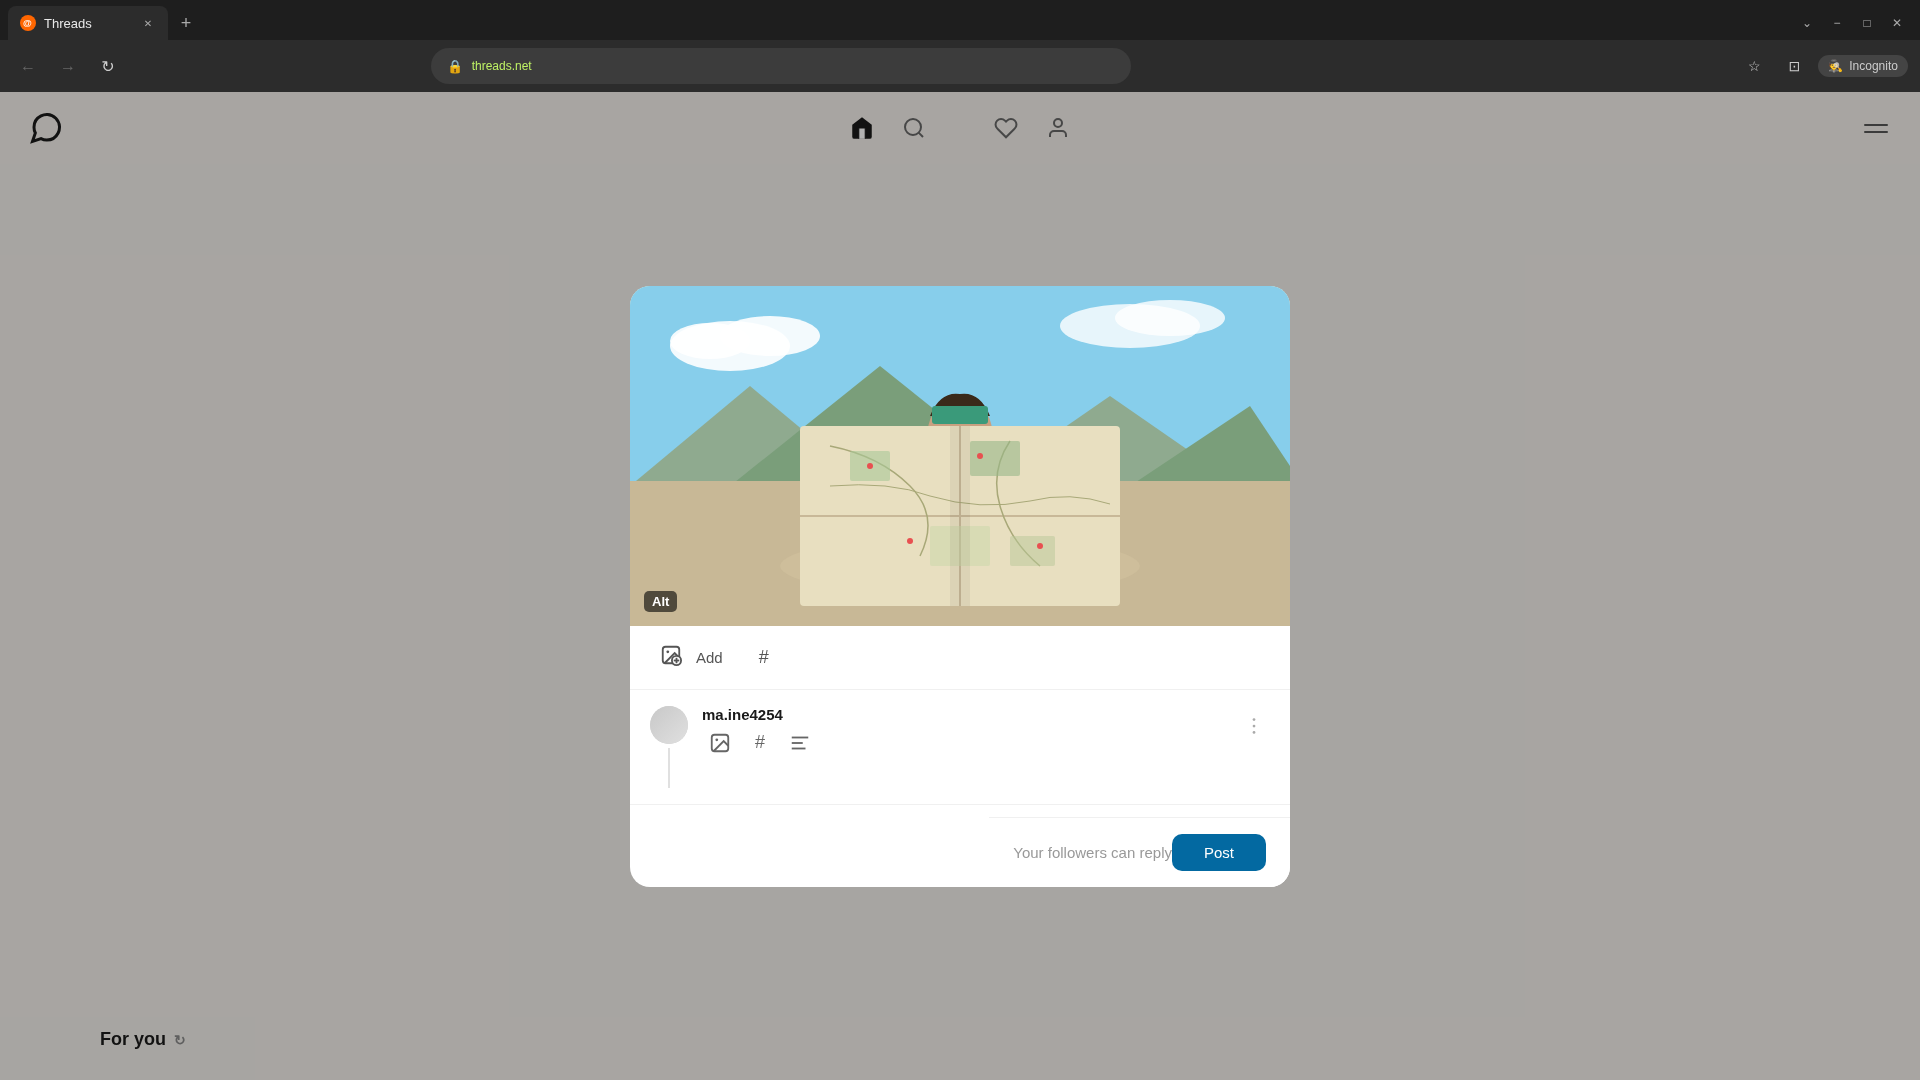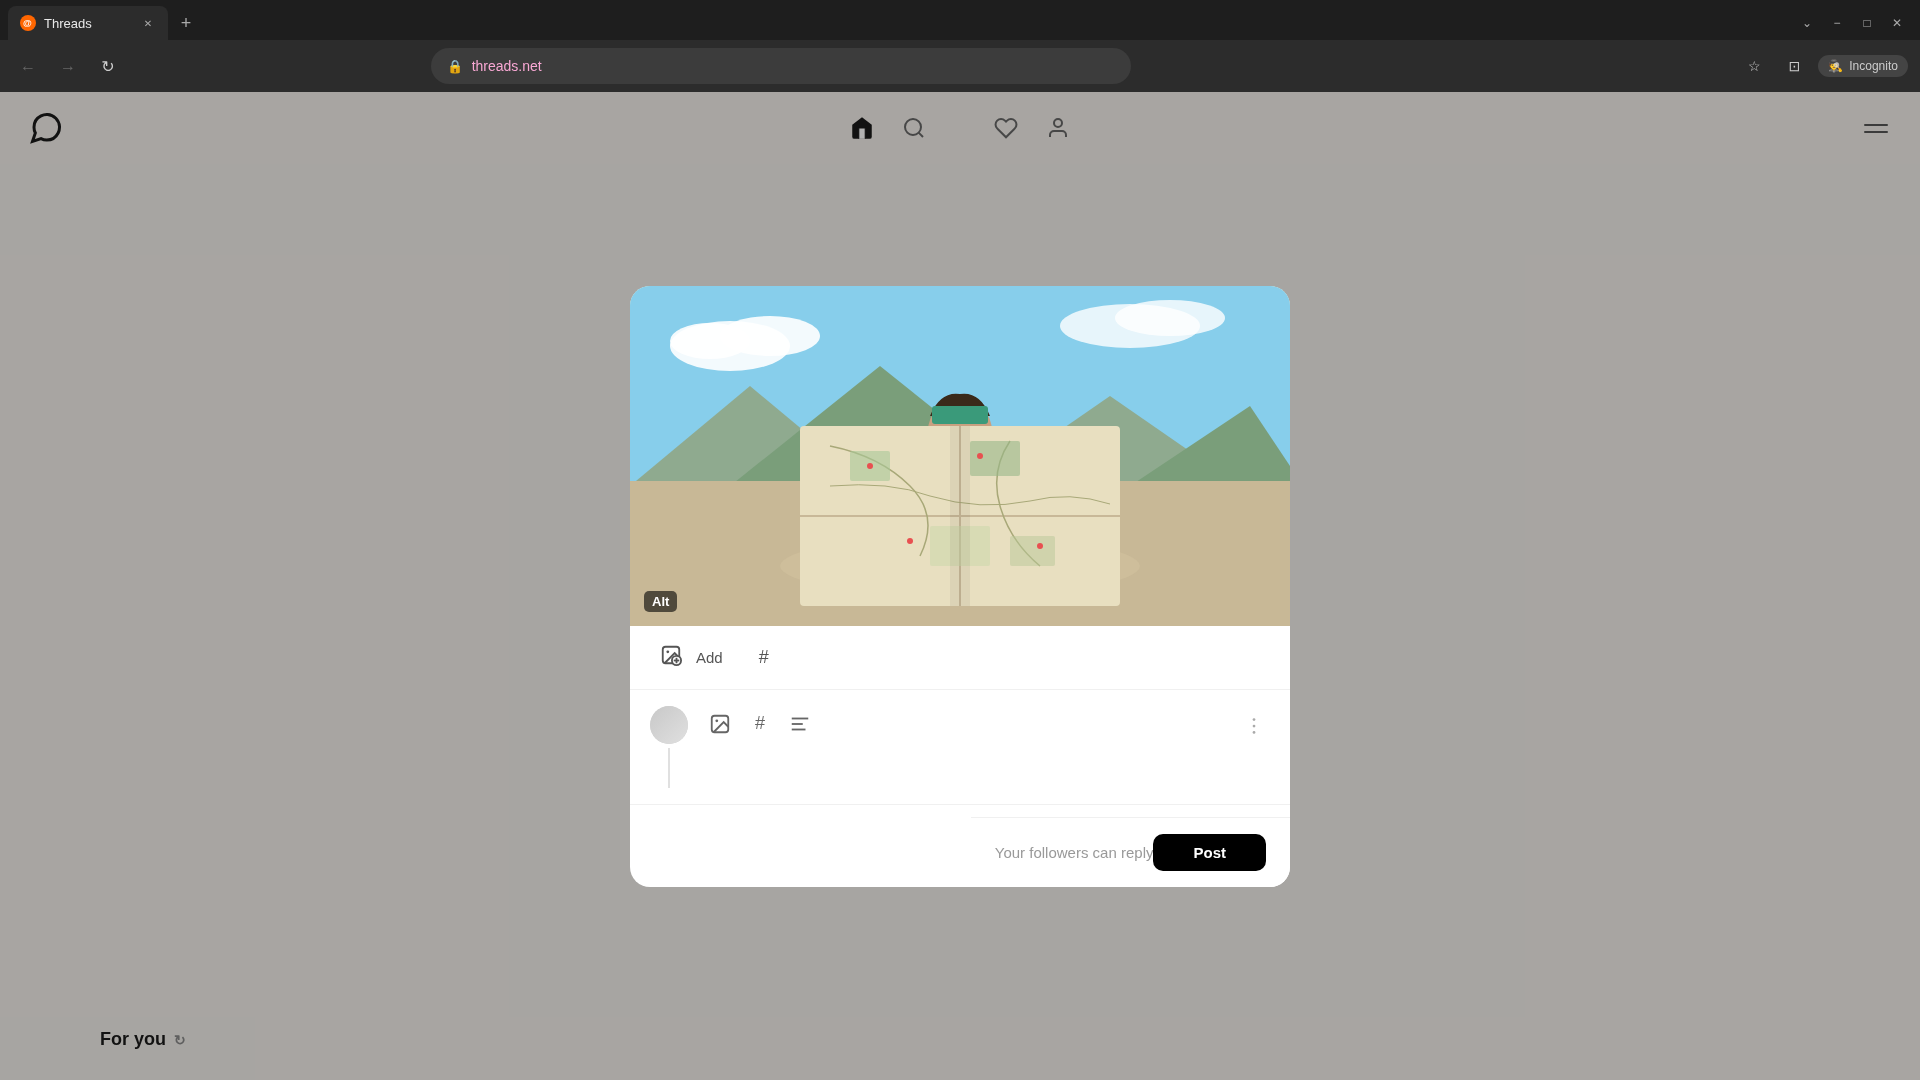--- a/index.html
+++ b/index.html
@@ -116,22 +116,22 @@
       color: #e8e8e8;
       font-size: 14px;
       max-width: 700px;
       margin: 0 auto;
     }
     .address-lock {
       color: #aaa;
       font-size: 13px;
     }
     .address-text {
-      color: #f9a8d4;
-      font-size: 14px;
+      color: #bef264;
+      font-size: 12px;
     }
     .address-actions {
       margin-left: auto;
       display: flex;
       align-items: center;
       gap: 8px;
     }
     .addr-icon {
       width: 32px;
       height: 32px;
@@ -424,27 +424,27 @@
       justify-content: space-between;
       border-top: 1px solid #f0f0f0;
       background: #fff;
       margin-top: 12px;
     }
     .footer-text {
       font-size: 15px;
       color: #999;
     }
     .post-btn {
-      background: #000000;
+      background: #0369a1;
       color: #fff;
       border: none;
       border-radius: 10px;
-      padding: 10px 40px;
+      padding: 10px 32px;
       font-size: 15px;
-      font-weight: 700;
+      font-weight: 400;
       cursor: pointer;
     }
 
     
     .bg-for-you {
       position: absolute;
       left: 100px;
       bottom: 30px;
       display: flex;
       align-items: center;
@@ -639,20 +639,21 @@
         </div>
 
         <div class="reply-area" style="position:relative;">
           <div style="display:flex;flex-direction:column;align-items:center;">
             <div class="avatar">
               <div class="avatar-inner"></div>
             </div>
             <div style="width:2px;flex:1;min-height:40px;background:#e0e0e0;margin-top:4px;"></div>
           </div>
           <div class="reply-content">
+            <div class="reply-username">ma.ine4254</div>
             <div class="reply-actions">
               <div class="reply-action-btn">
                 <svg width="22" height="22" viewBox="0 0 24 24" fill="none" stroke="#666" stroke-width="2">
                   <rect x="3" y="3" width="18" height="18" rx="3"></rect>
                   <circle cx="8.5" cy="8.5" r="1.5" fill="#666" stroke="none"></circle>
                   <path d="m21 15-5-5L5 21"></path>
                 </svg>
               </div>
               <div class="reply-action-btn">
                 <span style="font-size:18px;">#</span>

